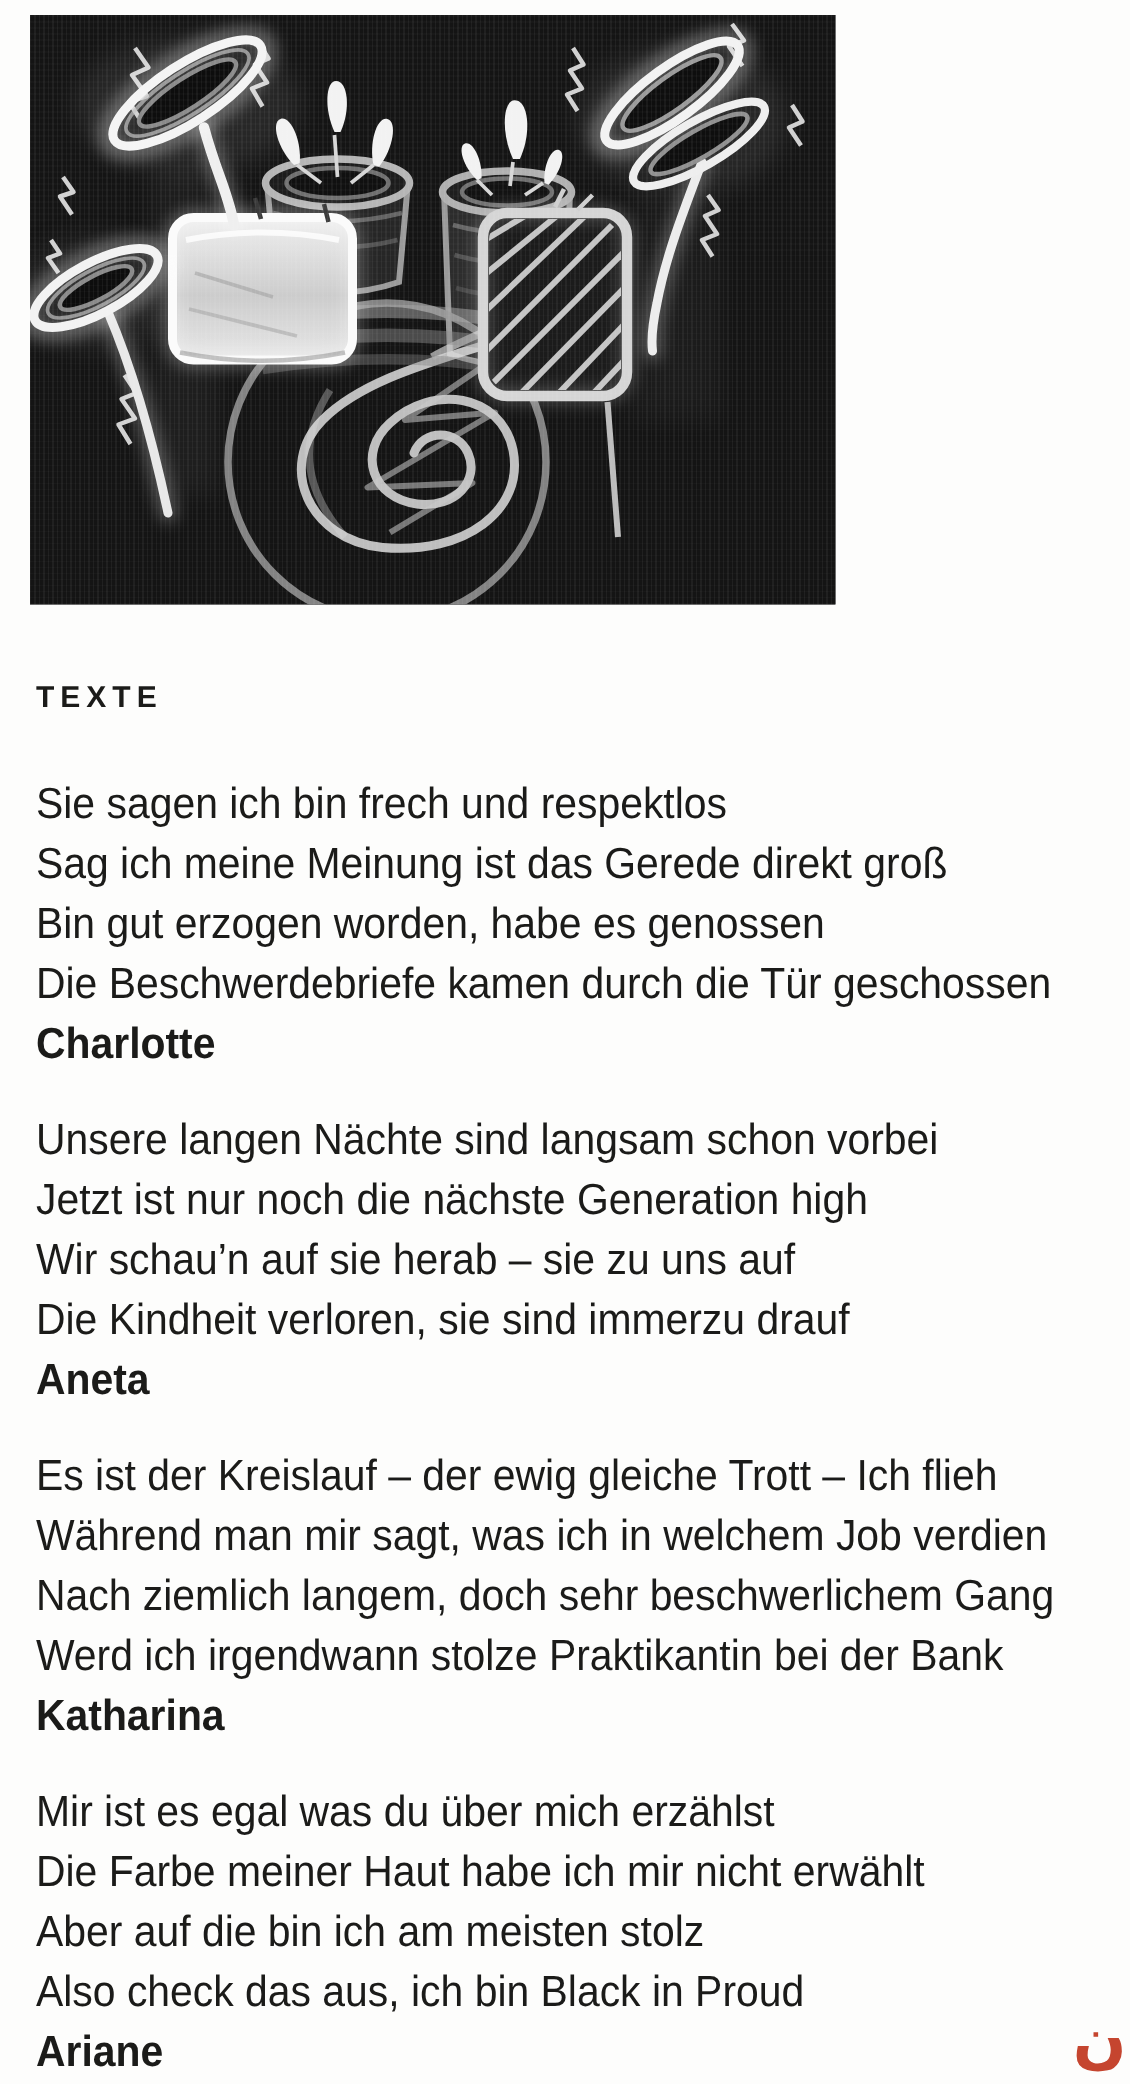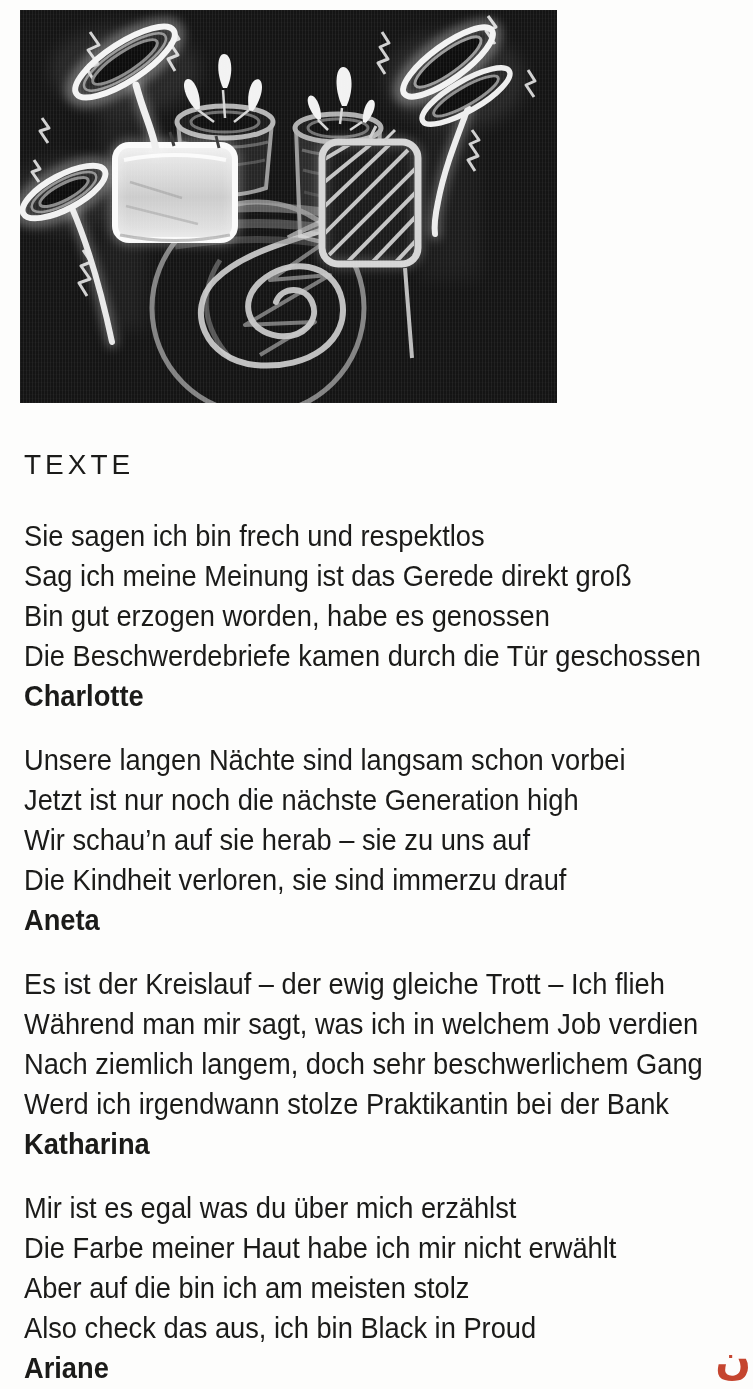--- a/index.html
+++ b/index.html
@@ -31,23 +31,23 @@
 
   
   .text-col {
     position: absolute;
     left: 24px; top: 451px;
     width: 712px;
     color: #1b1b19;
   }
   .texte-heading {
     margin: 0 0 37px 0;
-    font-size: 28px;
+    font-size: 20px;
     line-height: 28px;
-    font-weight: normal;
+    font-weight: bold;
     letter-spacing: 4px;
   }
   .stanza {
     margin: 0 0 24px 0;
     font-size: 29px;
     line-height: 40px;
     letter-spacing: 0;
     white-space: nowrap;
     transform: scaleX(0.94);
     transform-origin: 0 0;

